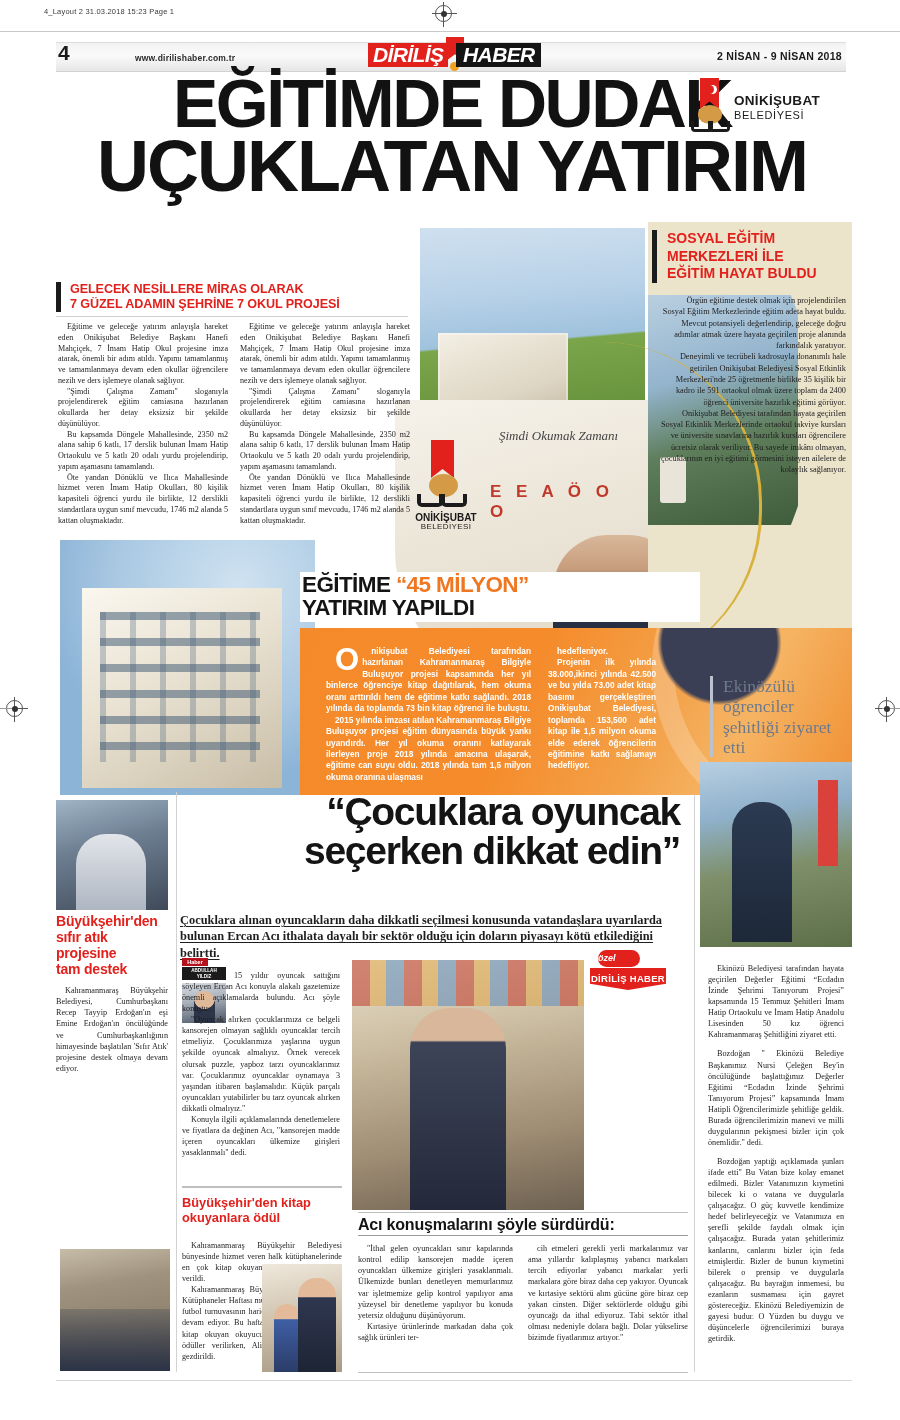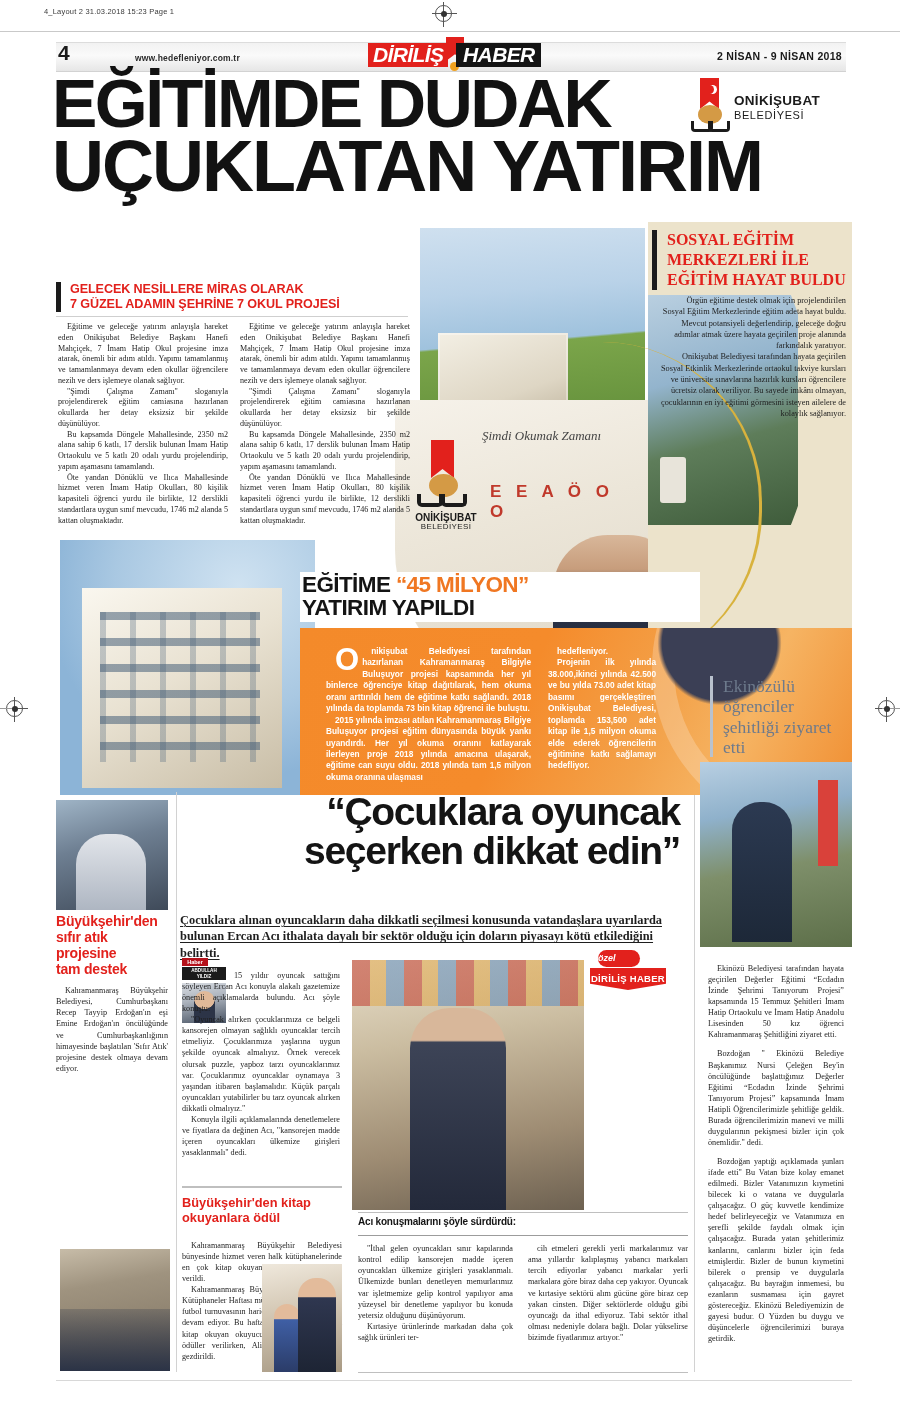--- a/index.html
+++ b/index.html
@@ -94,21 +94,21 @@
     position: absolute; right: 58px; top: 50px;
     font-family: "Liberation Sans", sans-serif;
     font-weight: bold; font-size: 10.5px; color: #1a1a1a; letter-spacing: .3px;
   }
 
   
   .head-main {
     position: absolute; left: 52px; top: 74px; width: 800px;
     font-family: "Liberation Sans", sans-serif;
     font-weight: bold; color: #121212;
-    line-height: .86; letter-spacing: -2.5px;
+    line-height: .86; letter-spacing: -2.5px; text-align: center;
   }
   .head-l1 { font-size: 68px; display: block; }
   .head-l2 { font-size: 72px; display: block; margin-top: 4px; letter-spacing: -2px;}
 
   
   .muni-logo { position: absolute; left: 700px; top: 78px; width: 140px; height: 62px; }
   .muni-flag {
     position: absolute; left: 0; top: 0; width: 19px; height: 31px; background: #e2211c;
     clip-path: polygon(0 0, 100% 0, 100% 100%, 50% 76%, 0 100%);
   }
@@ -199,21 +199,21 @@
     background:
       linear-gradient(165deg, #f6f2ea 0%, #ece6d9 40%, #ded6c5 100%);
     border-radius: 0 0 0 140px;
   }
   .ph-teacher::after {
     content: ""; position: absolute; right: 12px; bottom: 0; width: 130px; height: 155px;
     background: linear-gradient(180deg, #d8b79a 0%, #c79d7c 22%, #2b3347 45%, #1c2233 100%);
     border-radius: 55px 55px 0 0;
   }
   .board-scribble {
-    position: absolute; left: 87px; top: 28px; width: 165px; height: 36px;
+    position: absolute; left: 104px; top: 28px; width: 165px; height: 36px;
     font-family: "Liberation Serif", serif; font-size: 13px; color: #444;
     font-style: italic;
   }
   .board-marks {
     position: absolute; left: 95px; top: 82px; width: 150px; height: 38px;
     color: #c0392b; font-family: "Liberation Sans", sans-serif;
     font-weight: bold; font-size: 17px; letter-spacing: 5px;
   }
   .onikisubat-seal {
     position: absolute; left: 405px; top: 440px; width: 82px; height: 118px;
@@ -239,22 +239,22 @@
   .seal-txt b { display: block; font-size: 10px; }
   .seal-txt span { display: block; font-size: 8px; letter-spacing: .4px; }
 
   
   .rail-bg {
     position: absolute; left: 648px; top: 222px; width: 204px; height: 452px;
     background: #ece3cb;
   }
   .rail-head {
     position: absolute; left: 652px; top: 230px; width: 196px;
-    font-family: Liberation Serif, serif;
-    font-weight: bold; font-size: 16px; line-height: 1.25;
+    font-family: Liberation Sans, sans-serif;
+    font-weight: bold; font-size: 14px; line-height: 1.25;
     color: #e2211c; padding-left: 10px; border-left: 5px solid #1b1b1b;
   }
   .rail-photo {
     position: absolute; left: 648px; top: 295px; width: 150px; height: 230px;
     background: linear-gradient(165deg, #b9cfe0 0%, #93b4cd 35%, #5e7d5a 62%, #3f5c3b 100%);
     clip-path: ellipse(110% 100% at 0% 50%);
   }
   .rail-photo::after {
     content: ""; position: absolute; left: 12px; bottom: 22px; width: 26px; height: 46px;
     background: #e8e4da; border-radius: 3px;
@@ -485,21 +485,21 @@
     border-radius: 13px 13px 0 0;
   }
 
   
   .s4-rule-top {
     position: absolute; left: 358px; top: 1212px; width: 330px; height: 1px; background: #bfbfbf;
   }
   .s4-head {
     position: absolute; left: 358px; top: 1216px; width: 330px;
     font-family: "Liberation Sans", sans-serif;
-    font-weight: bold; font-size: 10px; color: #141414; letter-spacing: -.2px;
+    font-weight: bold; font-size: 16px; color: #141414; letter-spacing: -.2px;
   }
   .s4-rule {
     position: absolute; left: 358px; top: 1235px; width: 330px; height: 1px; background: #9c9c9c;
   }
   .s4-col {
     position: absolute; top: 1243px;
     font-family: "Liberation Serif", serif;
     font-size: 8.2px; line-height: 1.36; color: #1e1e1e; text-align: justify;
   }
   .s4-col p { margin: 0; text-indent: 9px; }
@@ -526,21 +526,21 @@
       <div class="reg-dot"></div>
     </div>
   <div class="reg-mark reg-right">
       <div class="reg-dot"></div>
     </div>
   <div class="tick tick-l1"></div>
   <div class="tick tick-r1"></div>
 
   <div class="masthead"></div>
   <div class="page-num">4</div>
-  <div class="site-url">www.hedefleniyor.com.tr</div>
+  <div class="site-url">www.dirilishaber.com.tr</div>
 
   <div class="logo-wrap">
     <div class="logo-red">DİRİLİŞ</div>
     <div class="logo-flag"></div>
     <div class="logo-dot"></div>
     <div class="logo-black">HABER</div>
   </div>
   <div class="issue-date">2 NİSAN - 9 NİSAN 2018</div>
 
   <div class="head-main">
@@ -604,20 +604,21 @@
   <div class="rail-shape-wrap">
     <div class="rail-curve"></div>
   </div>
   <div class="rail-head">
     <div>SOSYAL EĞİTİM</div>
     <div>MERKEZLERİ İLE</div>
     <div>EĞİTİM HAYAT BULDU</div>
   </div>
   <div class="rail-text">
     <p>Örgün eğitime destek olmak için projelendirilen Sosyal Eğitim Merkezlerinde eğitim adeta hayat buldu. Mevcut potansiyeli değerlendirip, geleceğe doğru adımlar atmak üzere hayata geçirilen proje alanında farkındalık yaratıyor.</p>
+    <p>Deneyimli ve tecrübeli kadrosuyla donanımlı hale getirilen Onikişubat Belediyesi Sosyal Etkinlik Merkezleri'nde 25 öğretmenle birlikte 35 kişilik bir kadro ile 591 ortaokul olmak üzere toplam da 2400 öğrenci üniversite hazırlık eğitimi görüyor.</p>
     <p>Onikişubat Belediyesi tarafından hayata geçirilen Sosyal Etkinlik Merkezlerinde ortaokul takviye kursları ve üniversite sınavlarına hazırlık kursları öğrencilere ücretsiz olarak veriliyor. Bu sayede imkânı olmayan, çocuklarının en iyi eğitimi görmesini isteyen ailelere de kolaylık sağlanıyor.</p>
   </div>
 
   <div class="orange-head-bg"></div>
   <div class="orange-head">
     <div><span>EĞİTİME </span><span class="hl">“45 MİLYON”</span></div>
     <div>YATIRIM YAPILDI</div>
   </div>
 
   <div class="orange-box">

